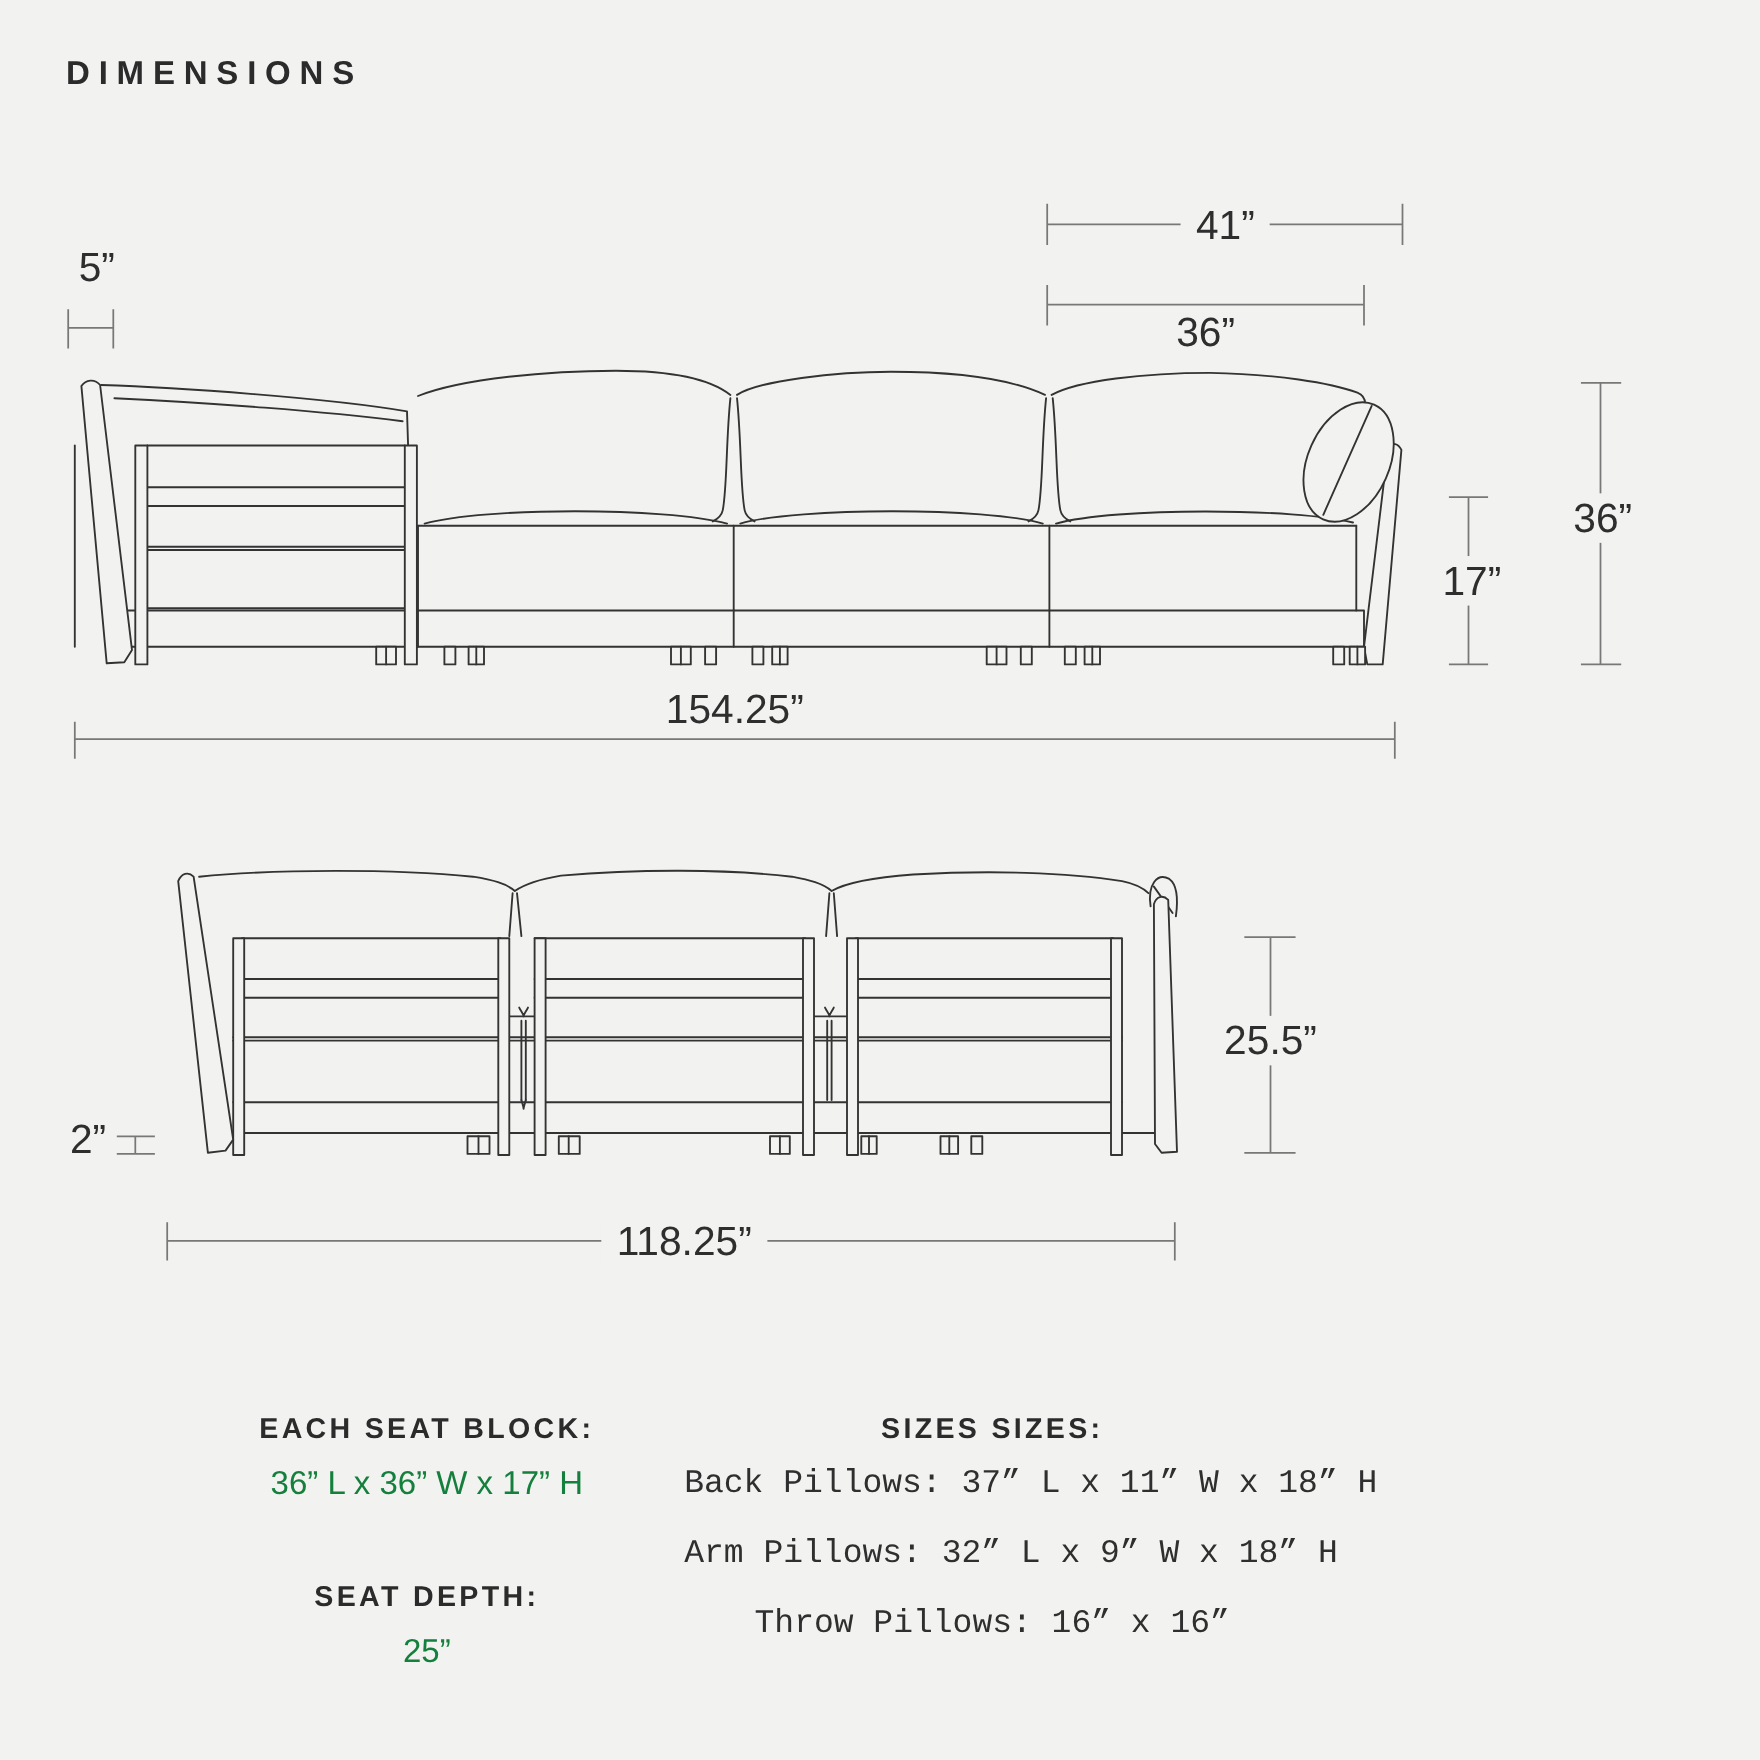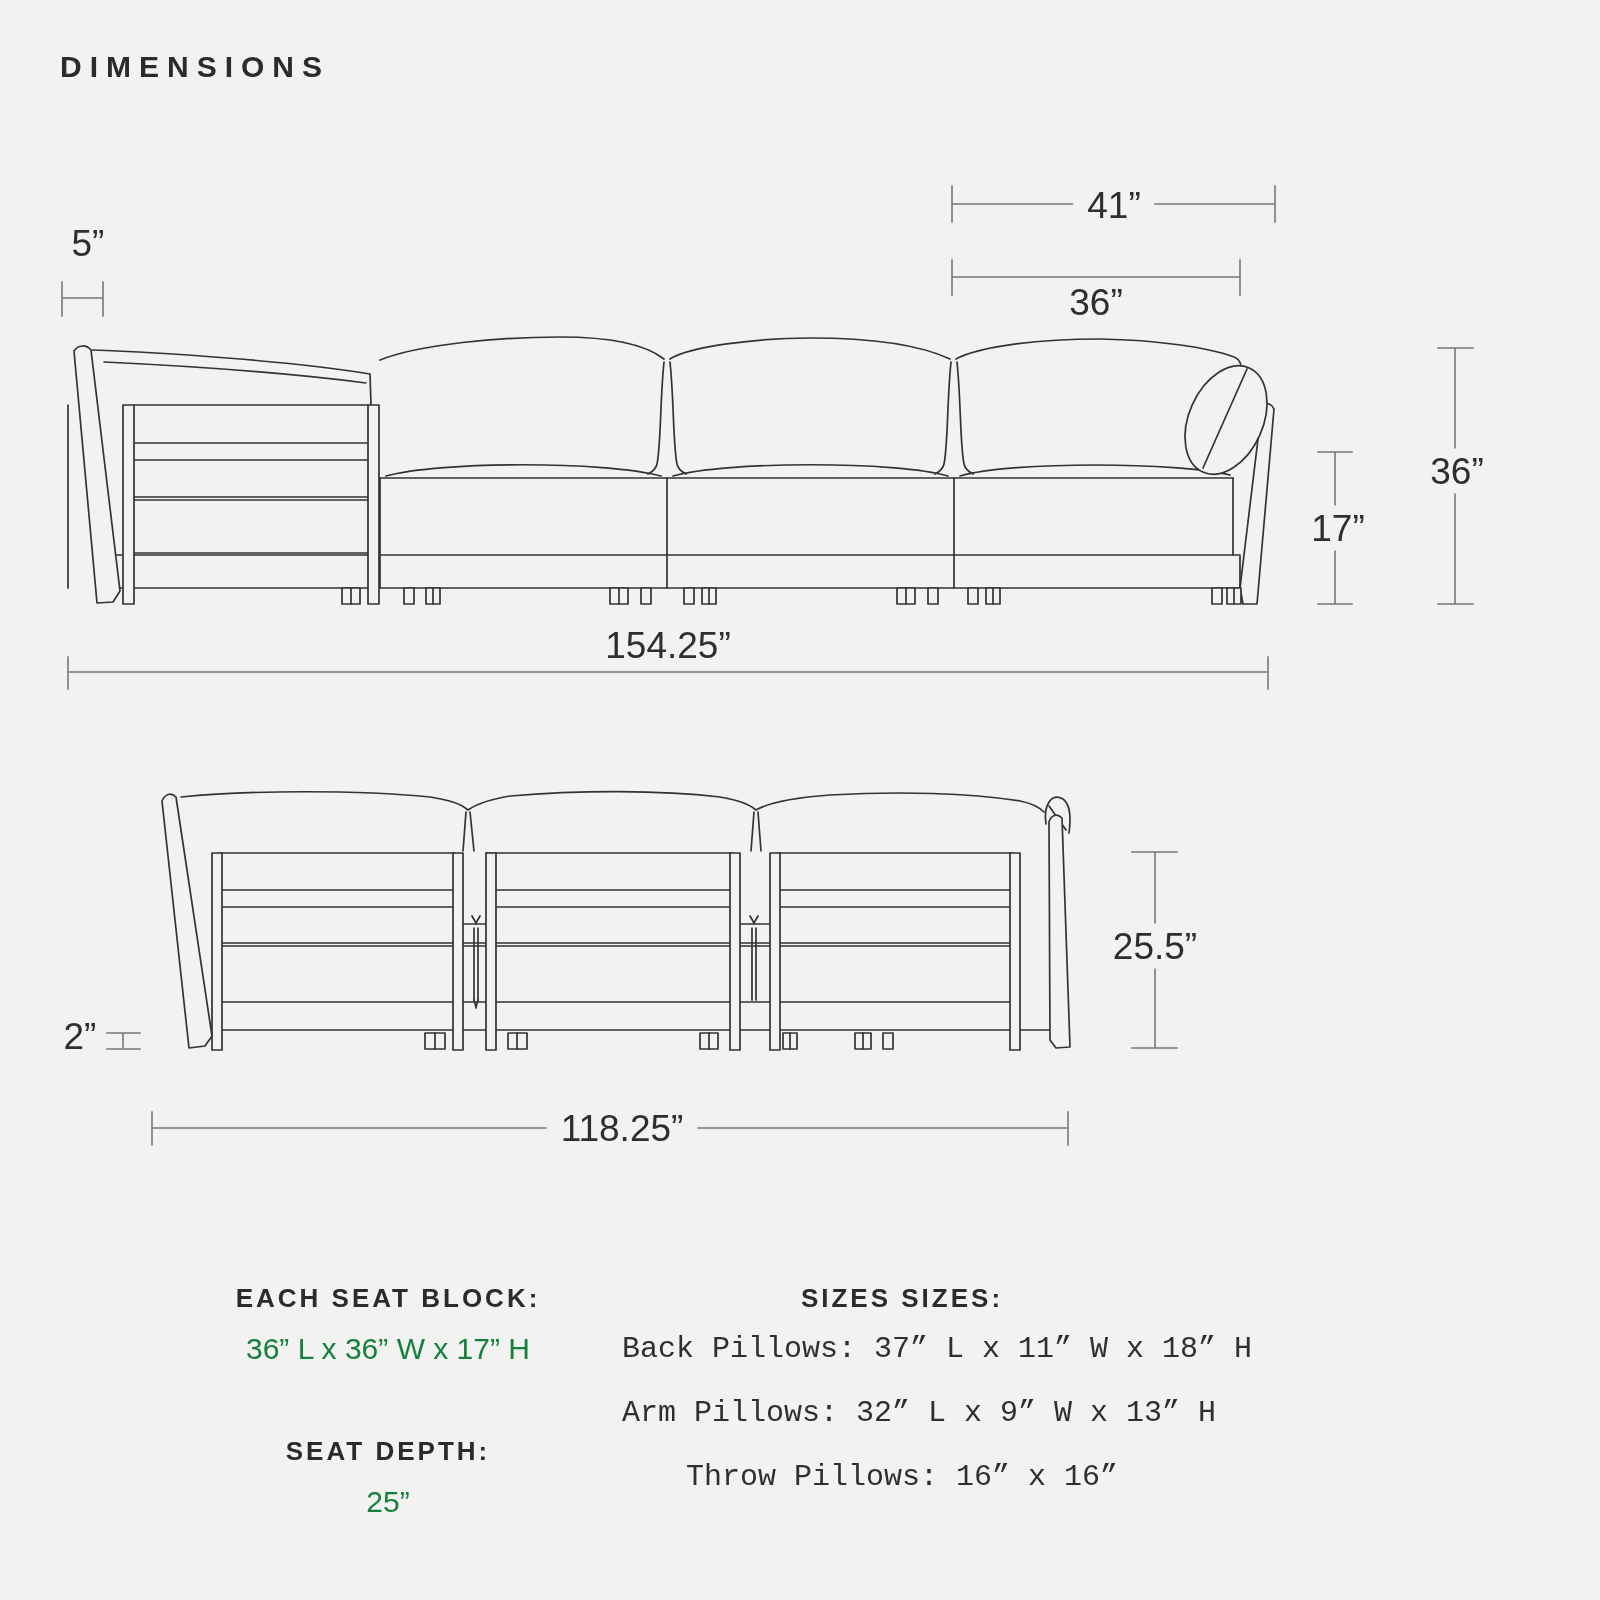--- a/index.html
+++ b/index.html
@@ -190,15 +190,15 @@
 <div class="spec-col" id="spec-left">
   <p class="spec-header">EACH SEAT BLOCK:</p>
   <p class="spec-value">36” L x 36” W x 17” H</p>
   <div class="spec-gap"></div>
   <p class="spec-header">SEAT DEPTH:</p>
   <p class="spec-value">25”</p>
 </div>
 <div class="spec-col" id="spec-right">
   <p class="spec-header">SIZES SIZES:</p>
   <p class="spec-line">Back Pillows: 37” L x 11” W x 18” H</p>
-  <p class="spec-line">Arm Pillows: 32” L x 9” W x 13” H</p>
+  <p class="spec-line">Arm Pillows: 32” L x 9” W x 18” H</p>
   <p class="spec-line">Throw Pillows: 16” x 16”</p>
 </div>
 
 </body></html>

